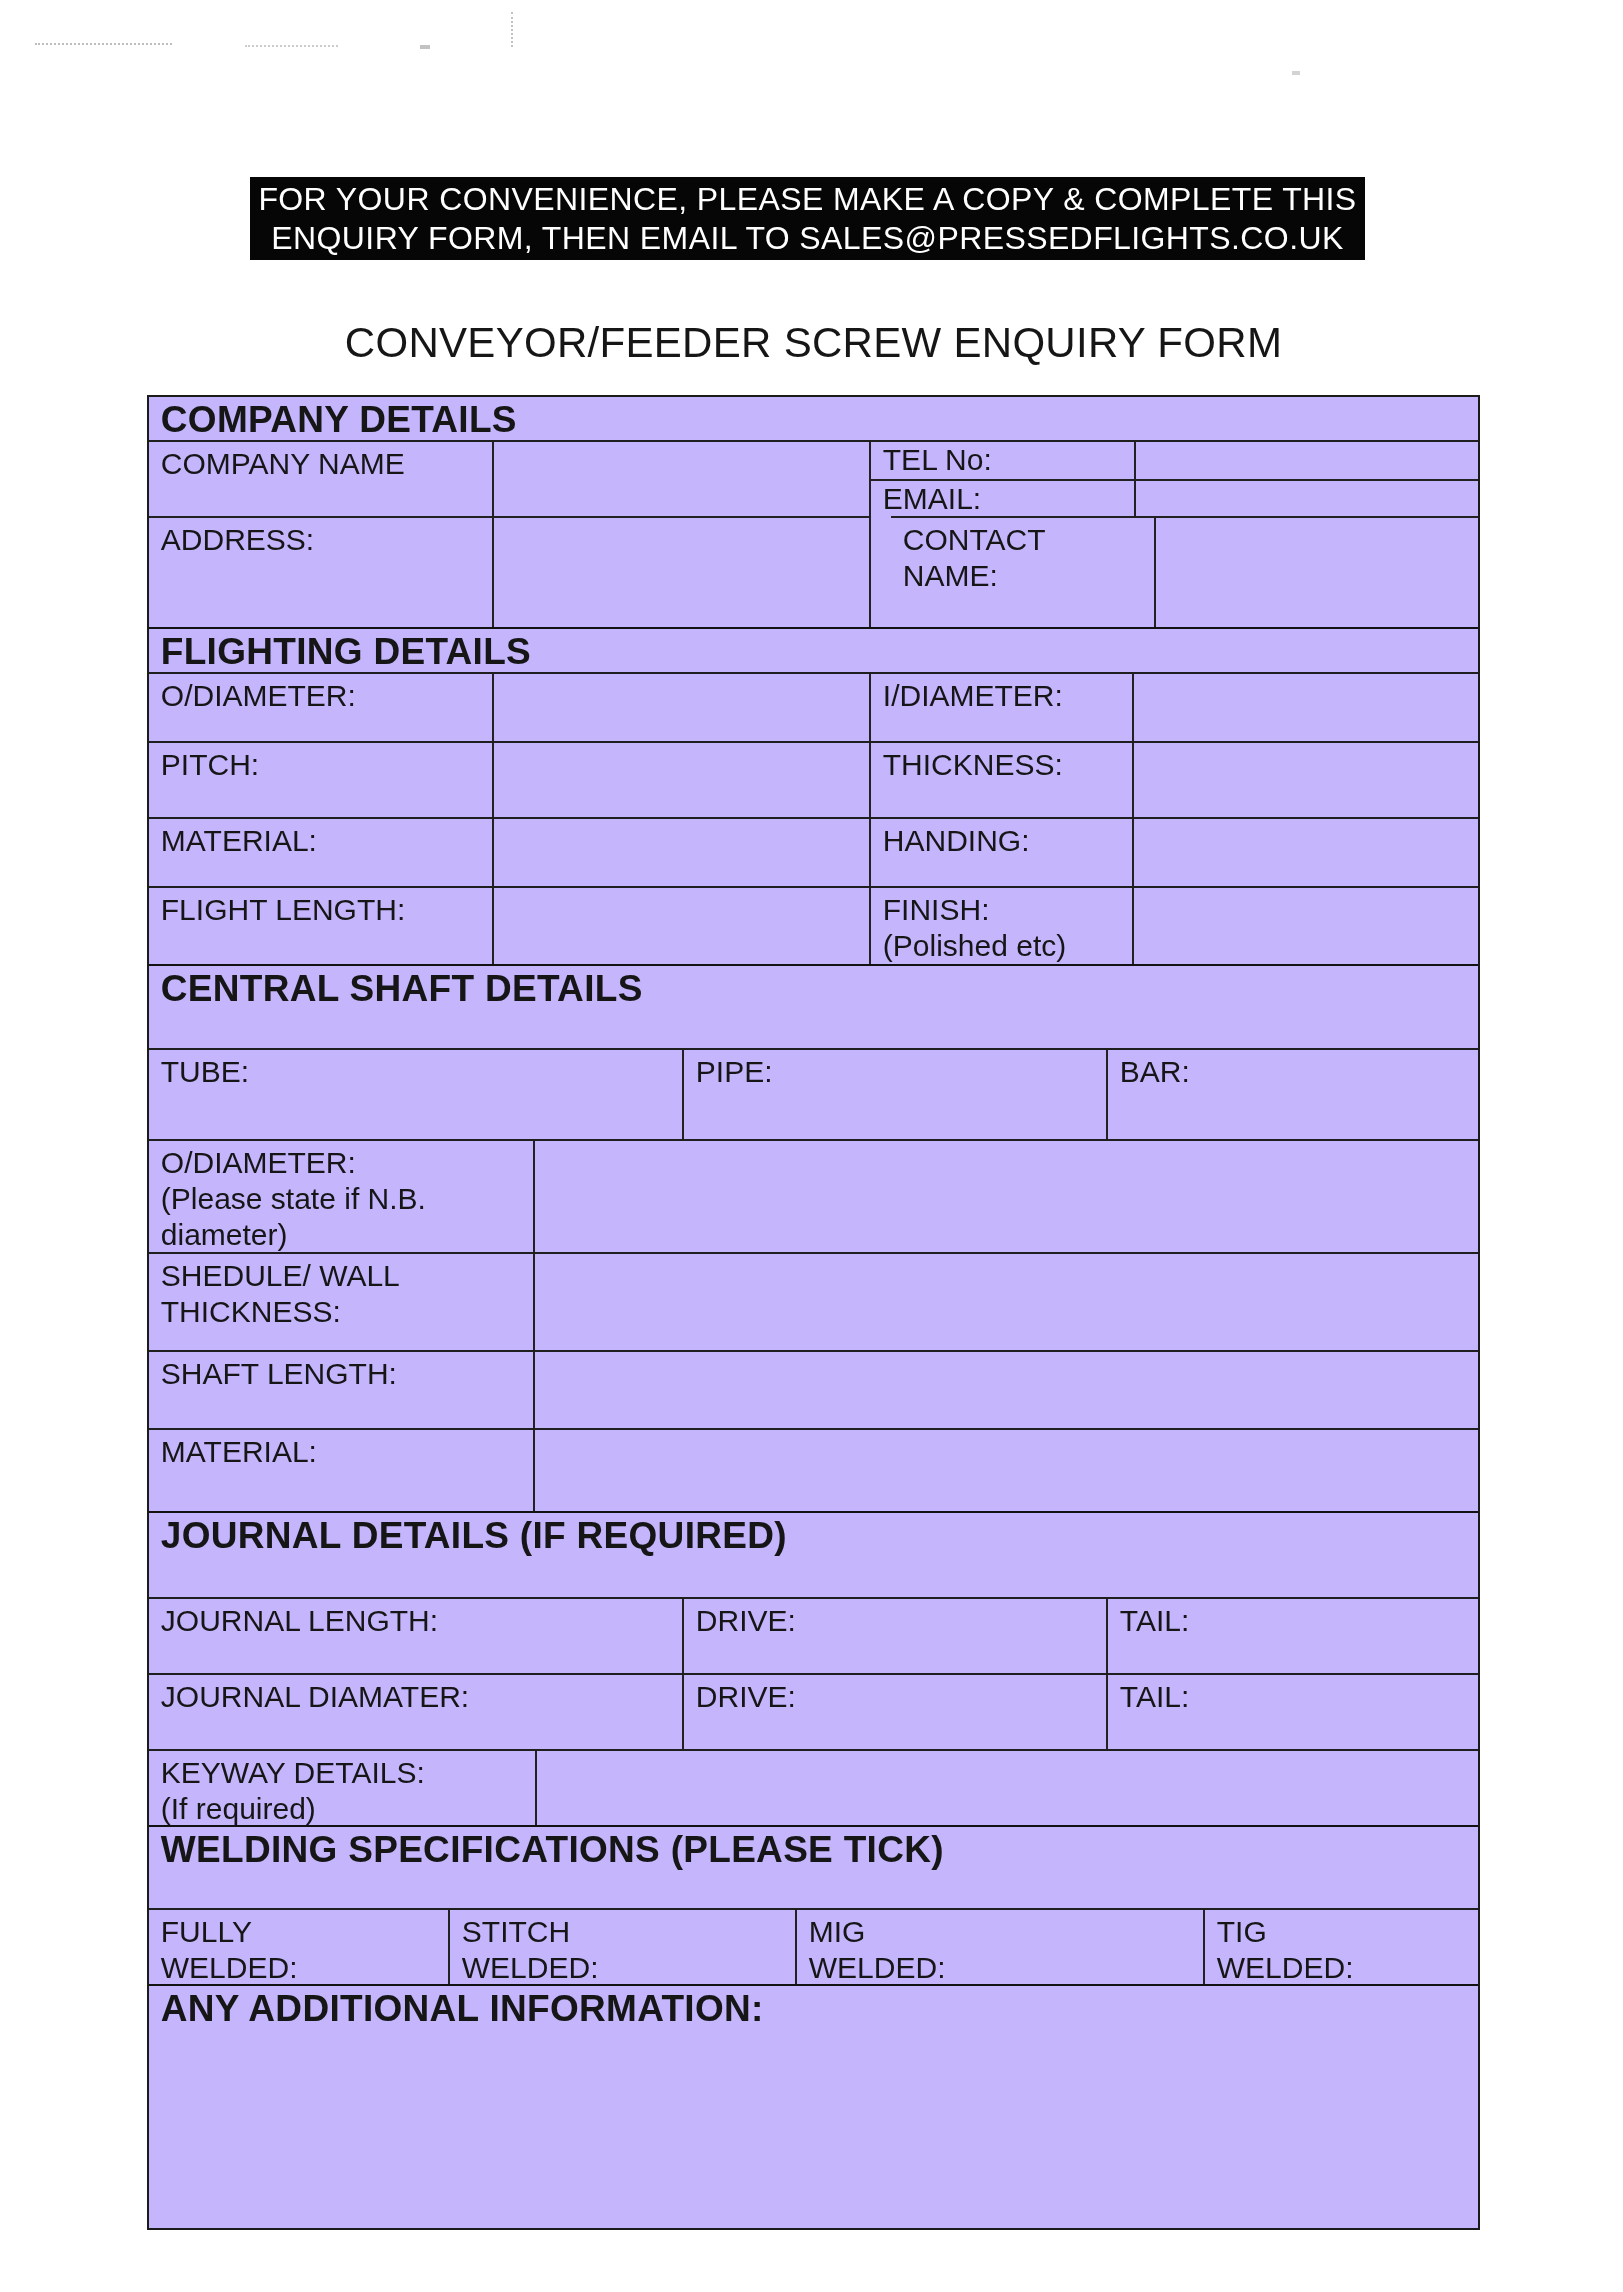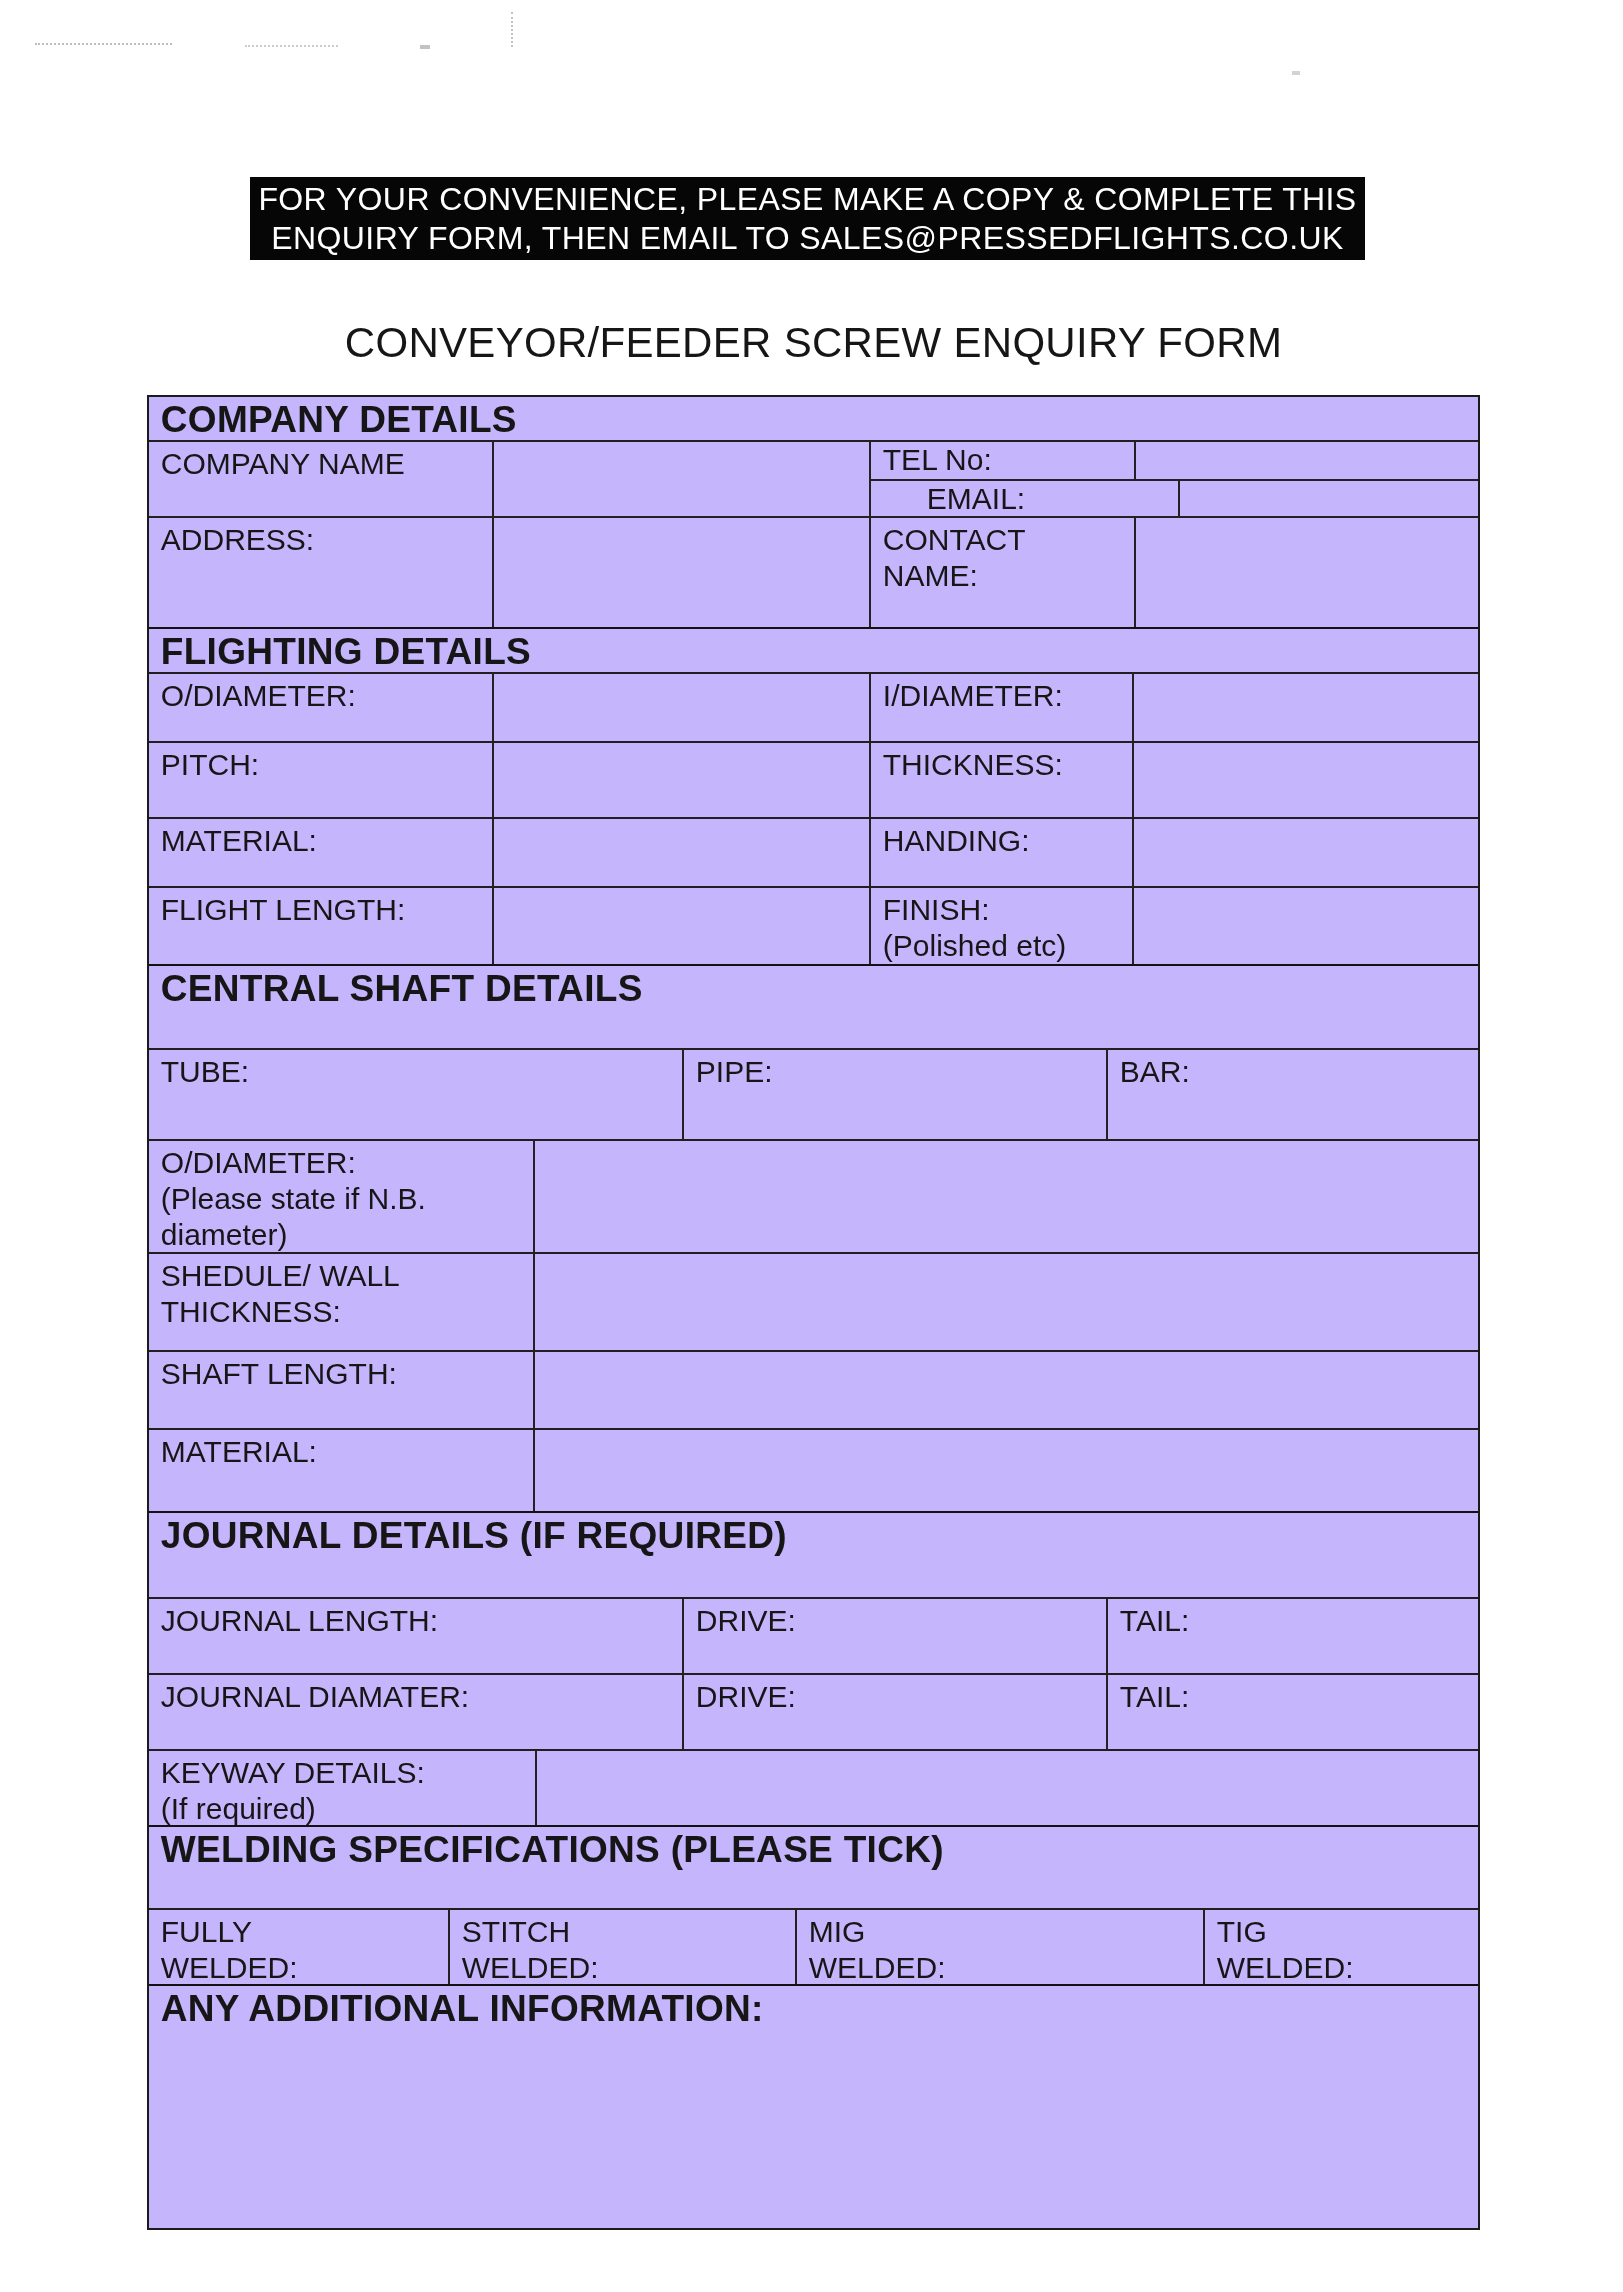--- a/index.html
+++ b/index.html
@@ -77,27 +77,27 @@
           <div class="cell"></div>
         </div>
       </div>
       <div class="col bl" style="flex:1 1 auto;">
         <div class="subrow" style="height:37px;">
           <div class="cell compact" style="flex:0 0 263px;">
             <span>TEL No:</span>
           </div>
           <div class="cell compact"></div>
         </div>
-        <div class="subrow bt" style="height:37px;padding-left:44px;">
+        <div class="subrow bt" style="height:37px;">
           <div class="cell compact" style="flex:0 0 263px;">
             <span>EMAIL:</span>
           </div>
           <div class="cell compact"></div>
         </div>
-        <div class="subrow bt" style="height:111px;">
+        <div class="subrow bt" style="height:111px;margin-left:20px;">
           <div class="cell" style="flex:0 0 263px;">
             <span class="wnarrow">CONTACT NAME:</span>
           </div>
           <div class="cell"></div>
         </div>
       </div>
     </div>
 
     <div class="row sect" style="height:45px;">
       <div class="head">FLIGHTING DETAILS</div>

